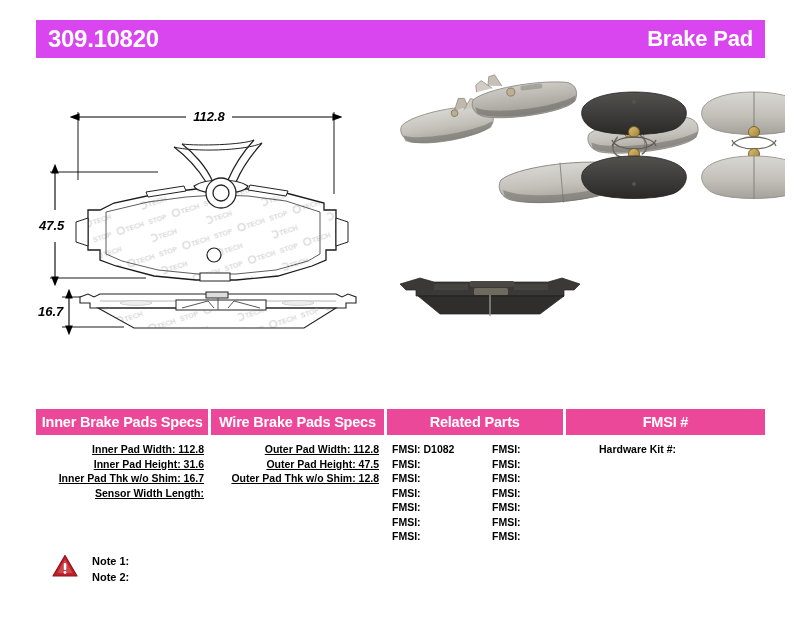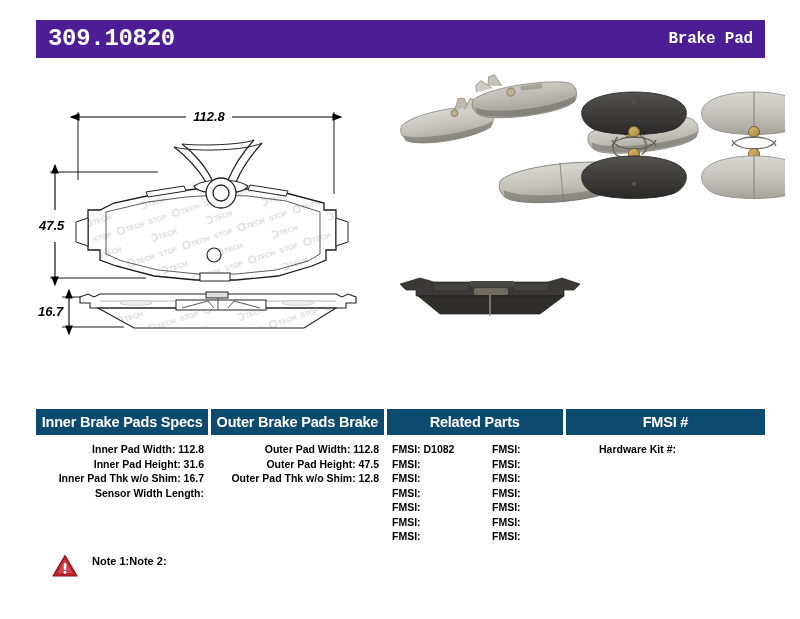--- a/index.html
+++ b/index.html
@@ -16,38 +16,37 @@
     position: relative;
   }
 
   
   .header-bar {
     position: absolute;
     left: 36px;
     top: 20px;
     width: 729px;
     height: 38px;
-    background: #4c1d95;
+    background: #d946ef;
     display: flex;
     align-items: center;
     justify-content: space-between;
     padding: 0 12px;
     box-sizing: border-box;
-    font-family: Liberation Mono, monospace;
   }
   .header-bar .part-number {
     color: #ffffff;
     font-size: 24px;
     font-weight: bold;
     letter-spacing: -0.3px;
     line-height: 1;
   }
   .header-bar .header-title {
     color: #ffffff;
-    font-size: 16px;
+    font-size: 22px;
     font-weight: bold;
     letter-spacing: -0.2px;
     line-height: 1;
   }
 
   
   .drawing-area {
     position: absolute;
     left: 0;
     top: 62px;
@@ -84,21 +83,21 @@
     left: 36px;
     top: 409px;
     width: 729px;
   }
   .table-head {
     display: flex;
     height: 26px;
     gap: 3px;
   }
   .th {
-    background: #0c4a6e;
+    background: #ec4899;
     color: #ffffff;
     font-size: 14.5px;
     font-weight: bold;
     display: flex;
     align-items: center;
     justify-content: center;
     letter-spacing: -0.2px;
   }
   .th-inner  { width: 173px; }
   .th-outer  { width: 173px; }
@@ -114,20 +113,21 @@
   .col-fmsi  { width: 200px; display: flex; }
   .col-rel   { width: 177px; }
 
   .spec-line {
     font-size: 10.5px;
     font-weight: bold;
     text-align: right;
     line-height: 14.5px;
     white-space: nowrap;
     padding-right: 4px;
+    text-decoration: underline;
   }
   .fmsi-sub { width: 100px; }
   .fmsi-line {
     font-size: 10.5px;
     font-weight: bold;
     line-height: 14.5px;
     white-space: nowrap;
     padding-left: 6px;
   }
   .rel-line {
@@ -141,21 +141,21 @@
   
   .notes {
     position: absolute;
     left: 52px;
     top: 553px;
     display: flex;
     align-items: flex-start;
     gap: 14px;
   }
   .warn-icon { width: 26px; height: 24px; flex: none; margin-top: 1px; }
-  .note-lines { display: flex; flex-direction: row; }
+  .note-lines { display: flex; flex-direction: column; }
   .note-line {
     font-size: 11px;
     font-weight: bold;
     line-height: 16px;
     white-space: nowrap;
   }
 
   
   .wm {
     font-family: "Liberation Sans", sans-serif;
@@ -406,21 +406,21 @@
         <path d="M116,14 L150,14 L150,20 L116,20 Z" fill="#46443f"></path>
       </g>
     </svg>
   </div>
 </div>
 
 <div class="spec-table">
 
   <div class="table-head">
     <div class="th th-inner">Inner Brake Pads Specs</div>
-    <div class="th th-outer">Outer Brake Pads Brake</div>
+    <div class="th th-outer">Wire Brake Pads Specs</div>
     <div class="th th-rel">Related Parts</div>
     <div class="th th-fmsi">FMSI #</div>
   </div>
 
   <div class="table-body">
 
     <div class="col-inner">
       <div class="spec-line">Inner Pad Width: 112.8</div>
       <div class="spec-line">Inner Pad Height: 31.6</div>
       <div class="spec-line">Inner Pad Thk w/o Shim: 16.7</div>

